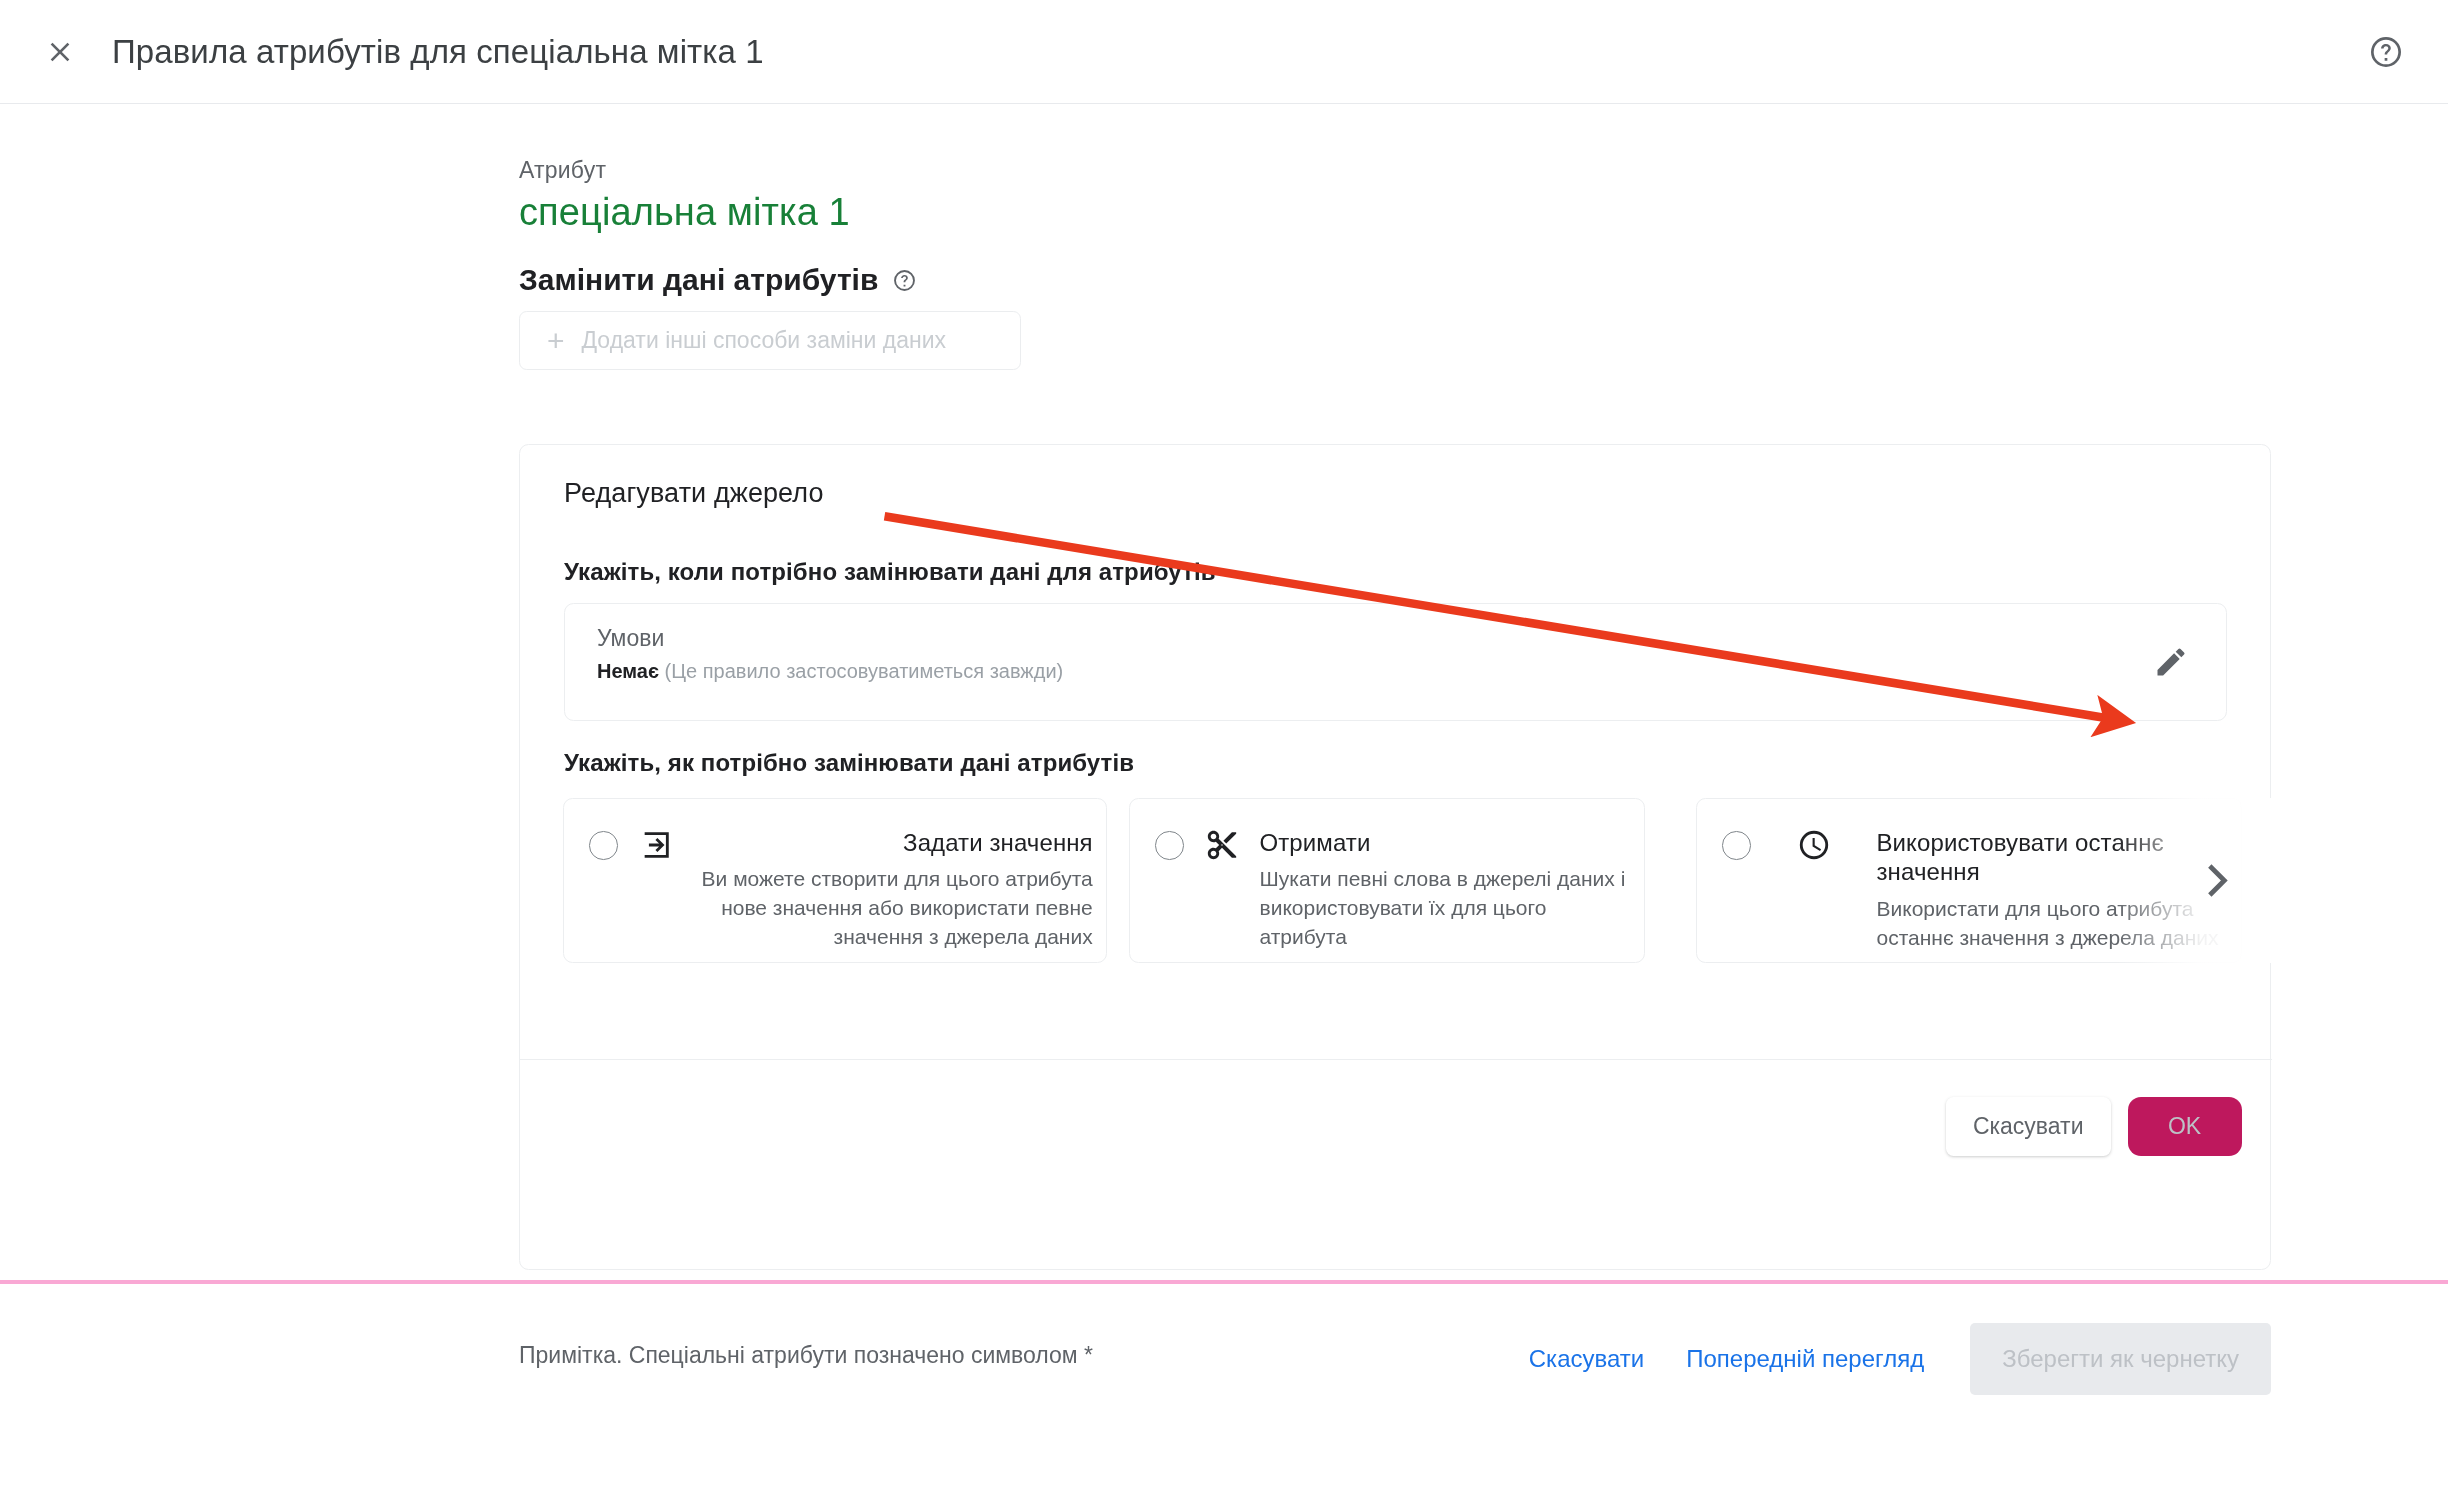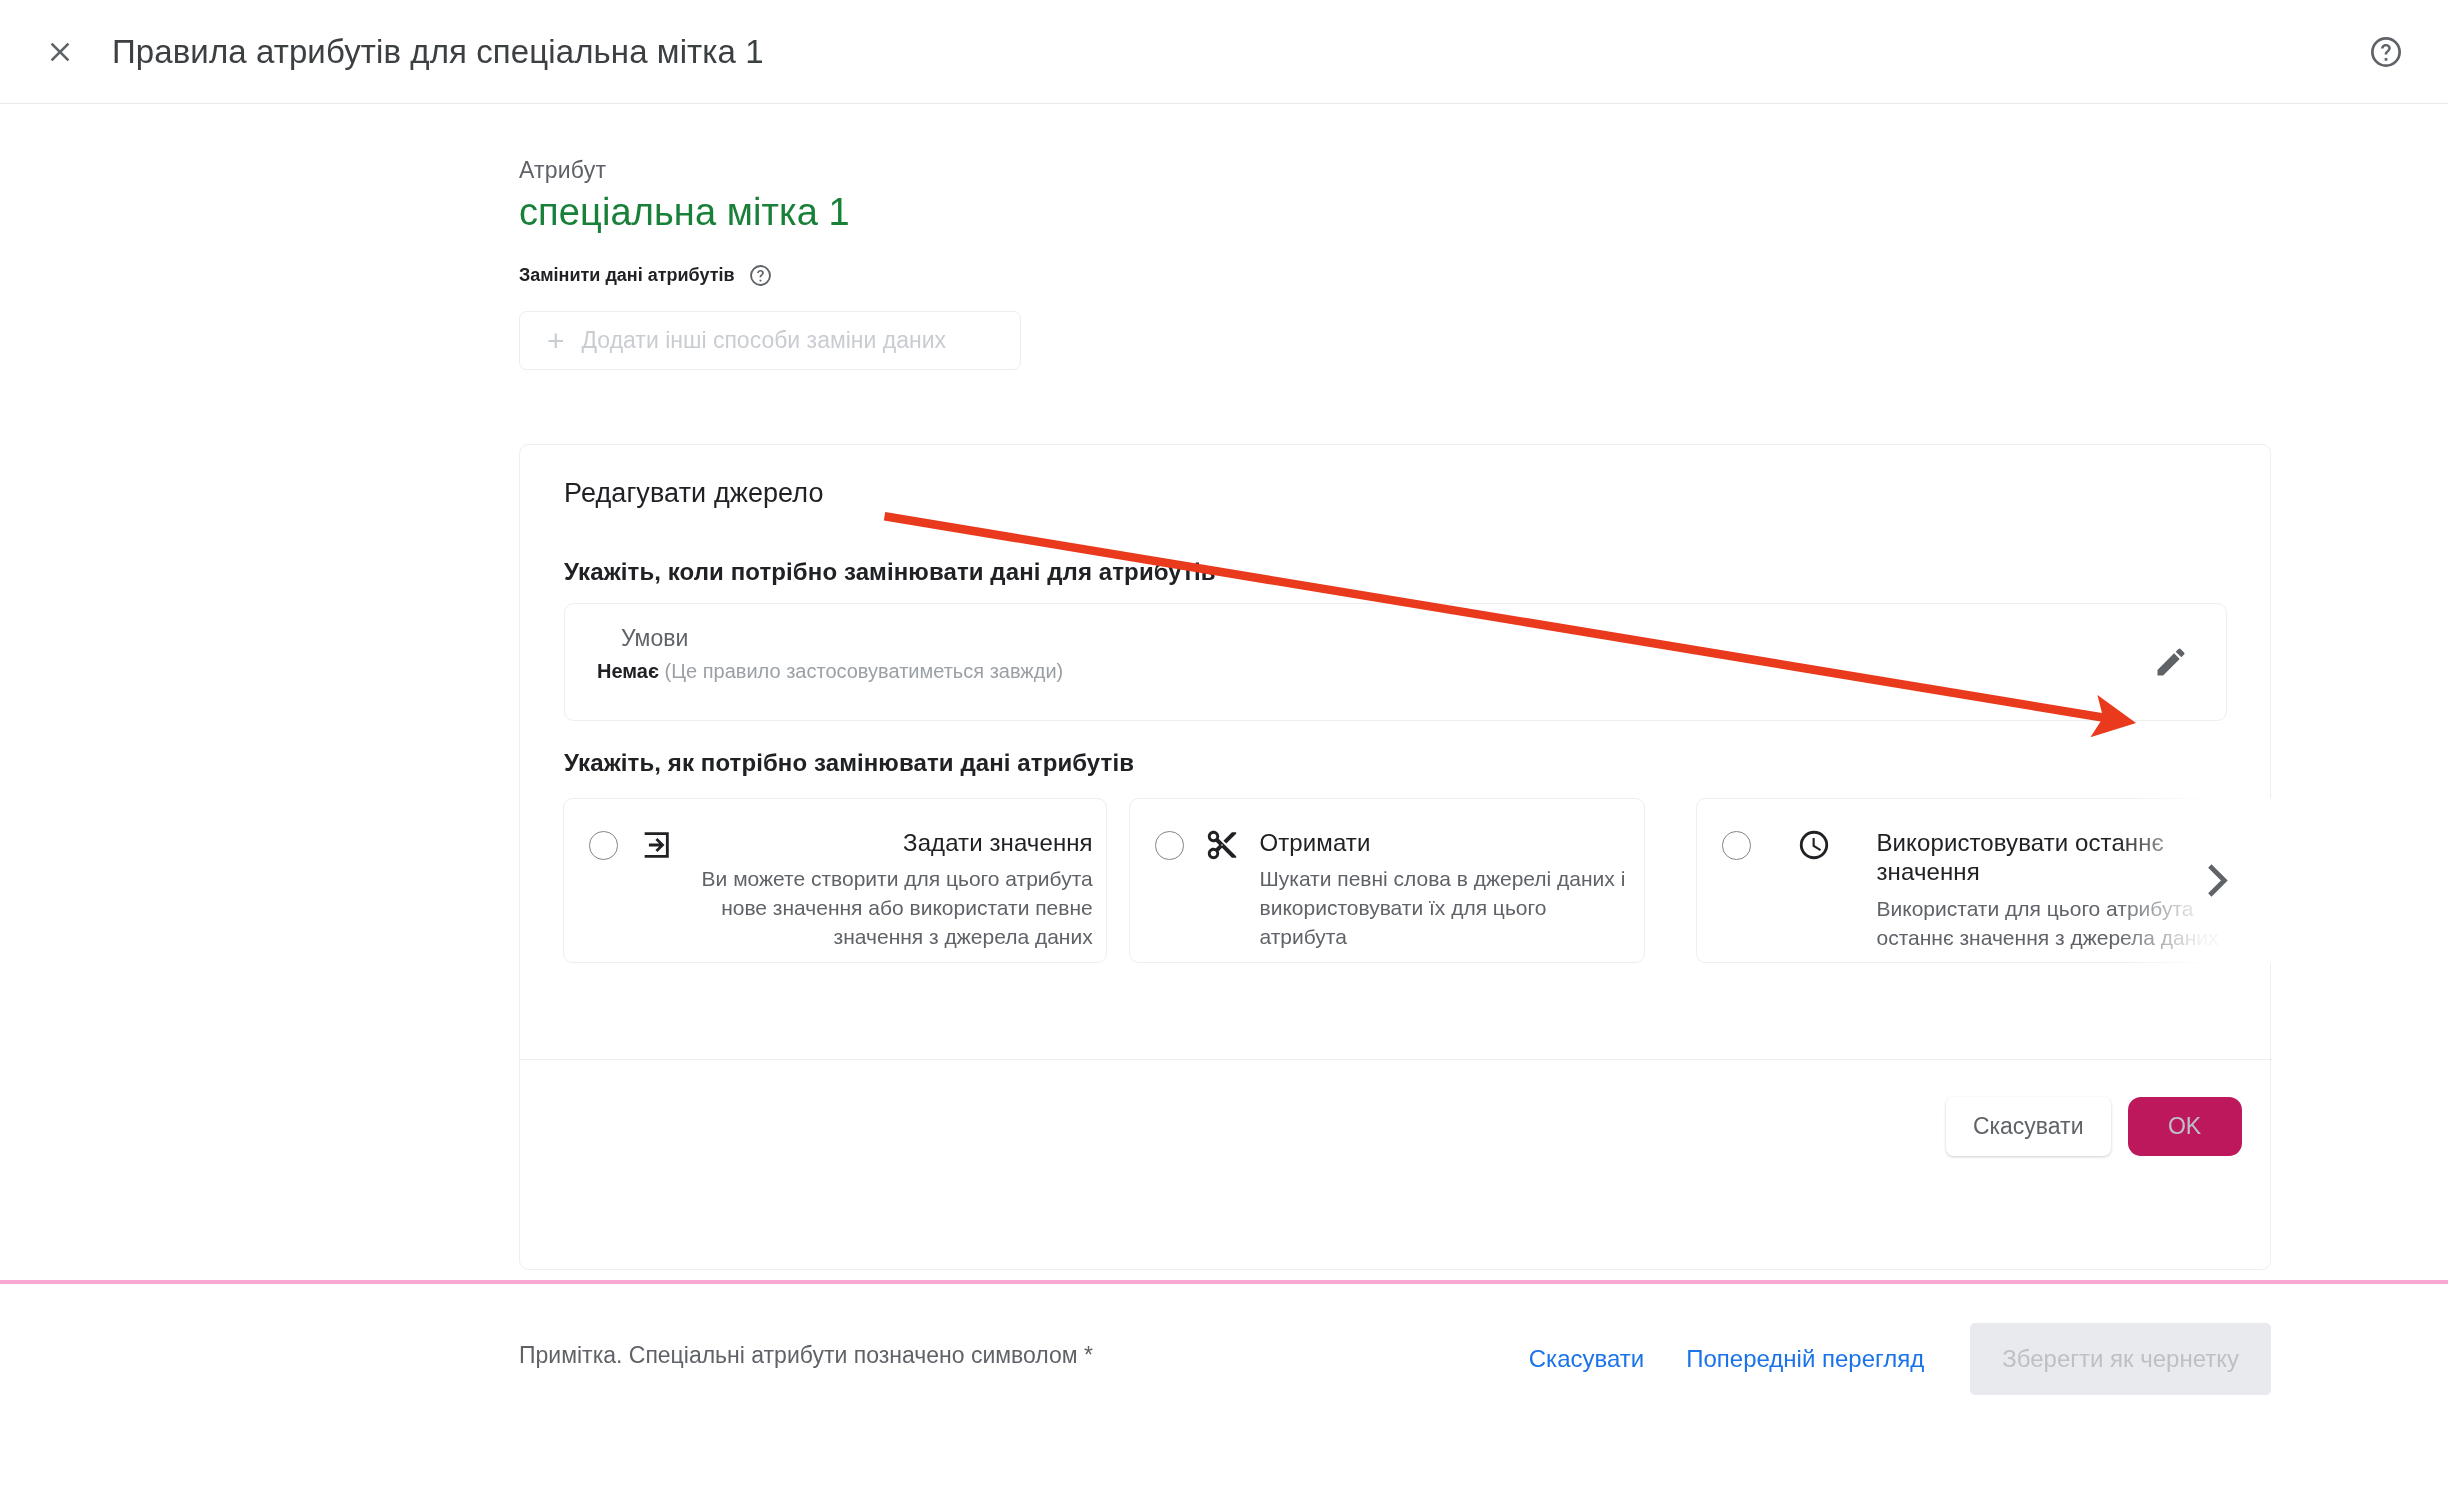--- a/index.html
+++ b/index.html
@@ -41,21 +41,21 @@
   .attr-label {
     position: absolute; left: 519px; top: 53px;
     font-size: 23px; color: #5f6368; letter-spacing: 0.2px;
   }
   .attr-value {
     position: absolute; left: 519px; top: 87px;
     font-size: 38px; color: #188038; font-weight: 400; letter-spacing: 0.1px;
   }
   .section-title {
     position: absolute; left: 519px; top: 159px;
-    font-size: 18px; font-weight: 700; color: #202124;
+    font-size: 30px; font-weight: 700; color: #202124;
     display: flex; align-items: center; gap: 13.3px;
   }
   .help-sm { display: inline-flex; align-items: center; }
 
   .add-btn {
     position: absolute; left: 519px; top: 207px;
     width: 502px; height: 59px;
     border: 1px solid #ebedef; border-radius: 7.6px;
     display: flex; align-items: center; gap: 17px;
     padding-left: 27px; color: #c9cdd1; font-size: 23px;
@@ -78,21 +78,21 @@
     font-size: 24px; font-weight: 700; color: #202124; letter-spacing: 0.1px;
   }
 
   .cond-box {
     position: absolute; left: 44px; top: 158px;
     width: 1663px; height: 118px;
     border: 1px solid #eceef0; border-radius: 9.5px; background: #fff;
   }
   .cond-title {
     position: absolute; left: 32px; top: 21px;
-    font-size: 23px; color: #5f6368; margin-left: 24px;
+    font-size: 23px; color: #5f6368;
   }
   .cond-value {
     position: absolute; left: 32px; top: 56px;
     font-size: 20px; color: #9aa0a6;
   }
   .cond-value b { color: #202124; font-weight: 700; }
   .pencil-btn {
     position: absolute; right: 21px; top: 24px;
     width: 68px; height: 68px; border-radius: 50%;
     display: flex; align-items: center; justify-content: center; cursor: pointer;

